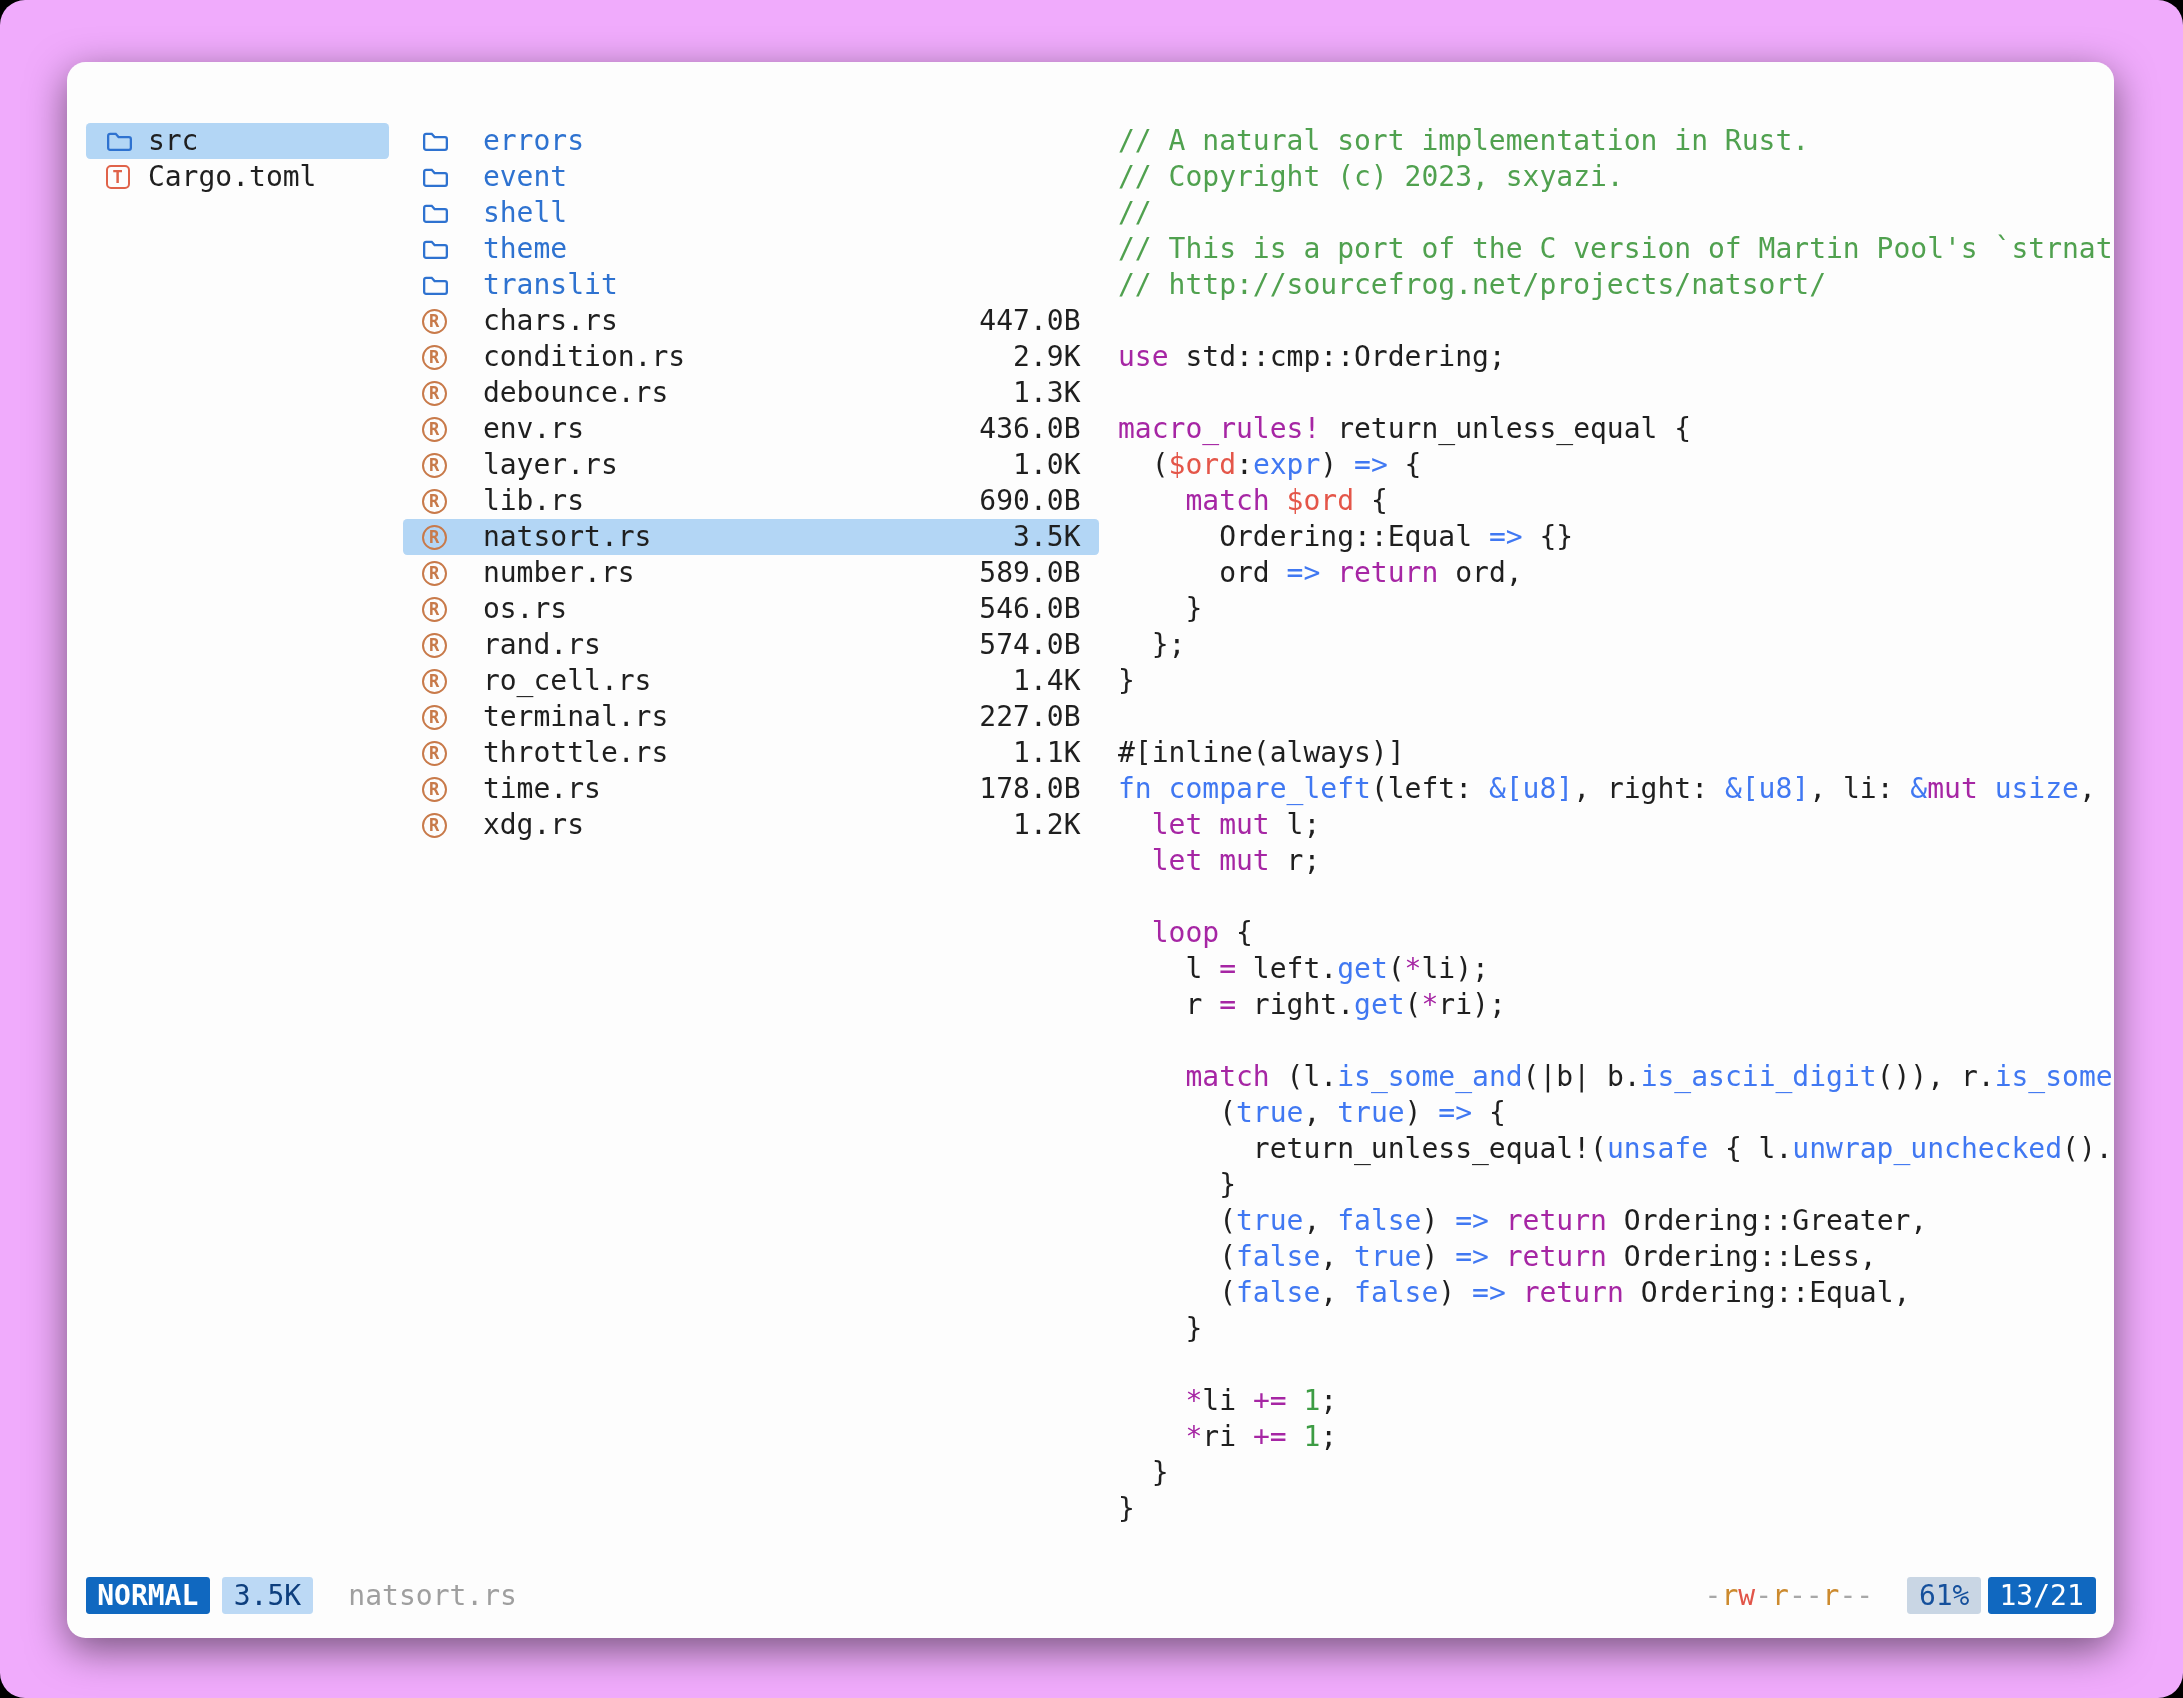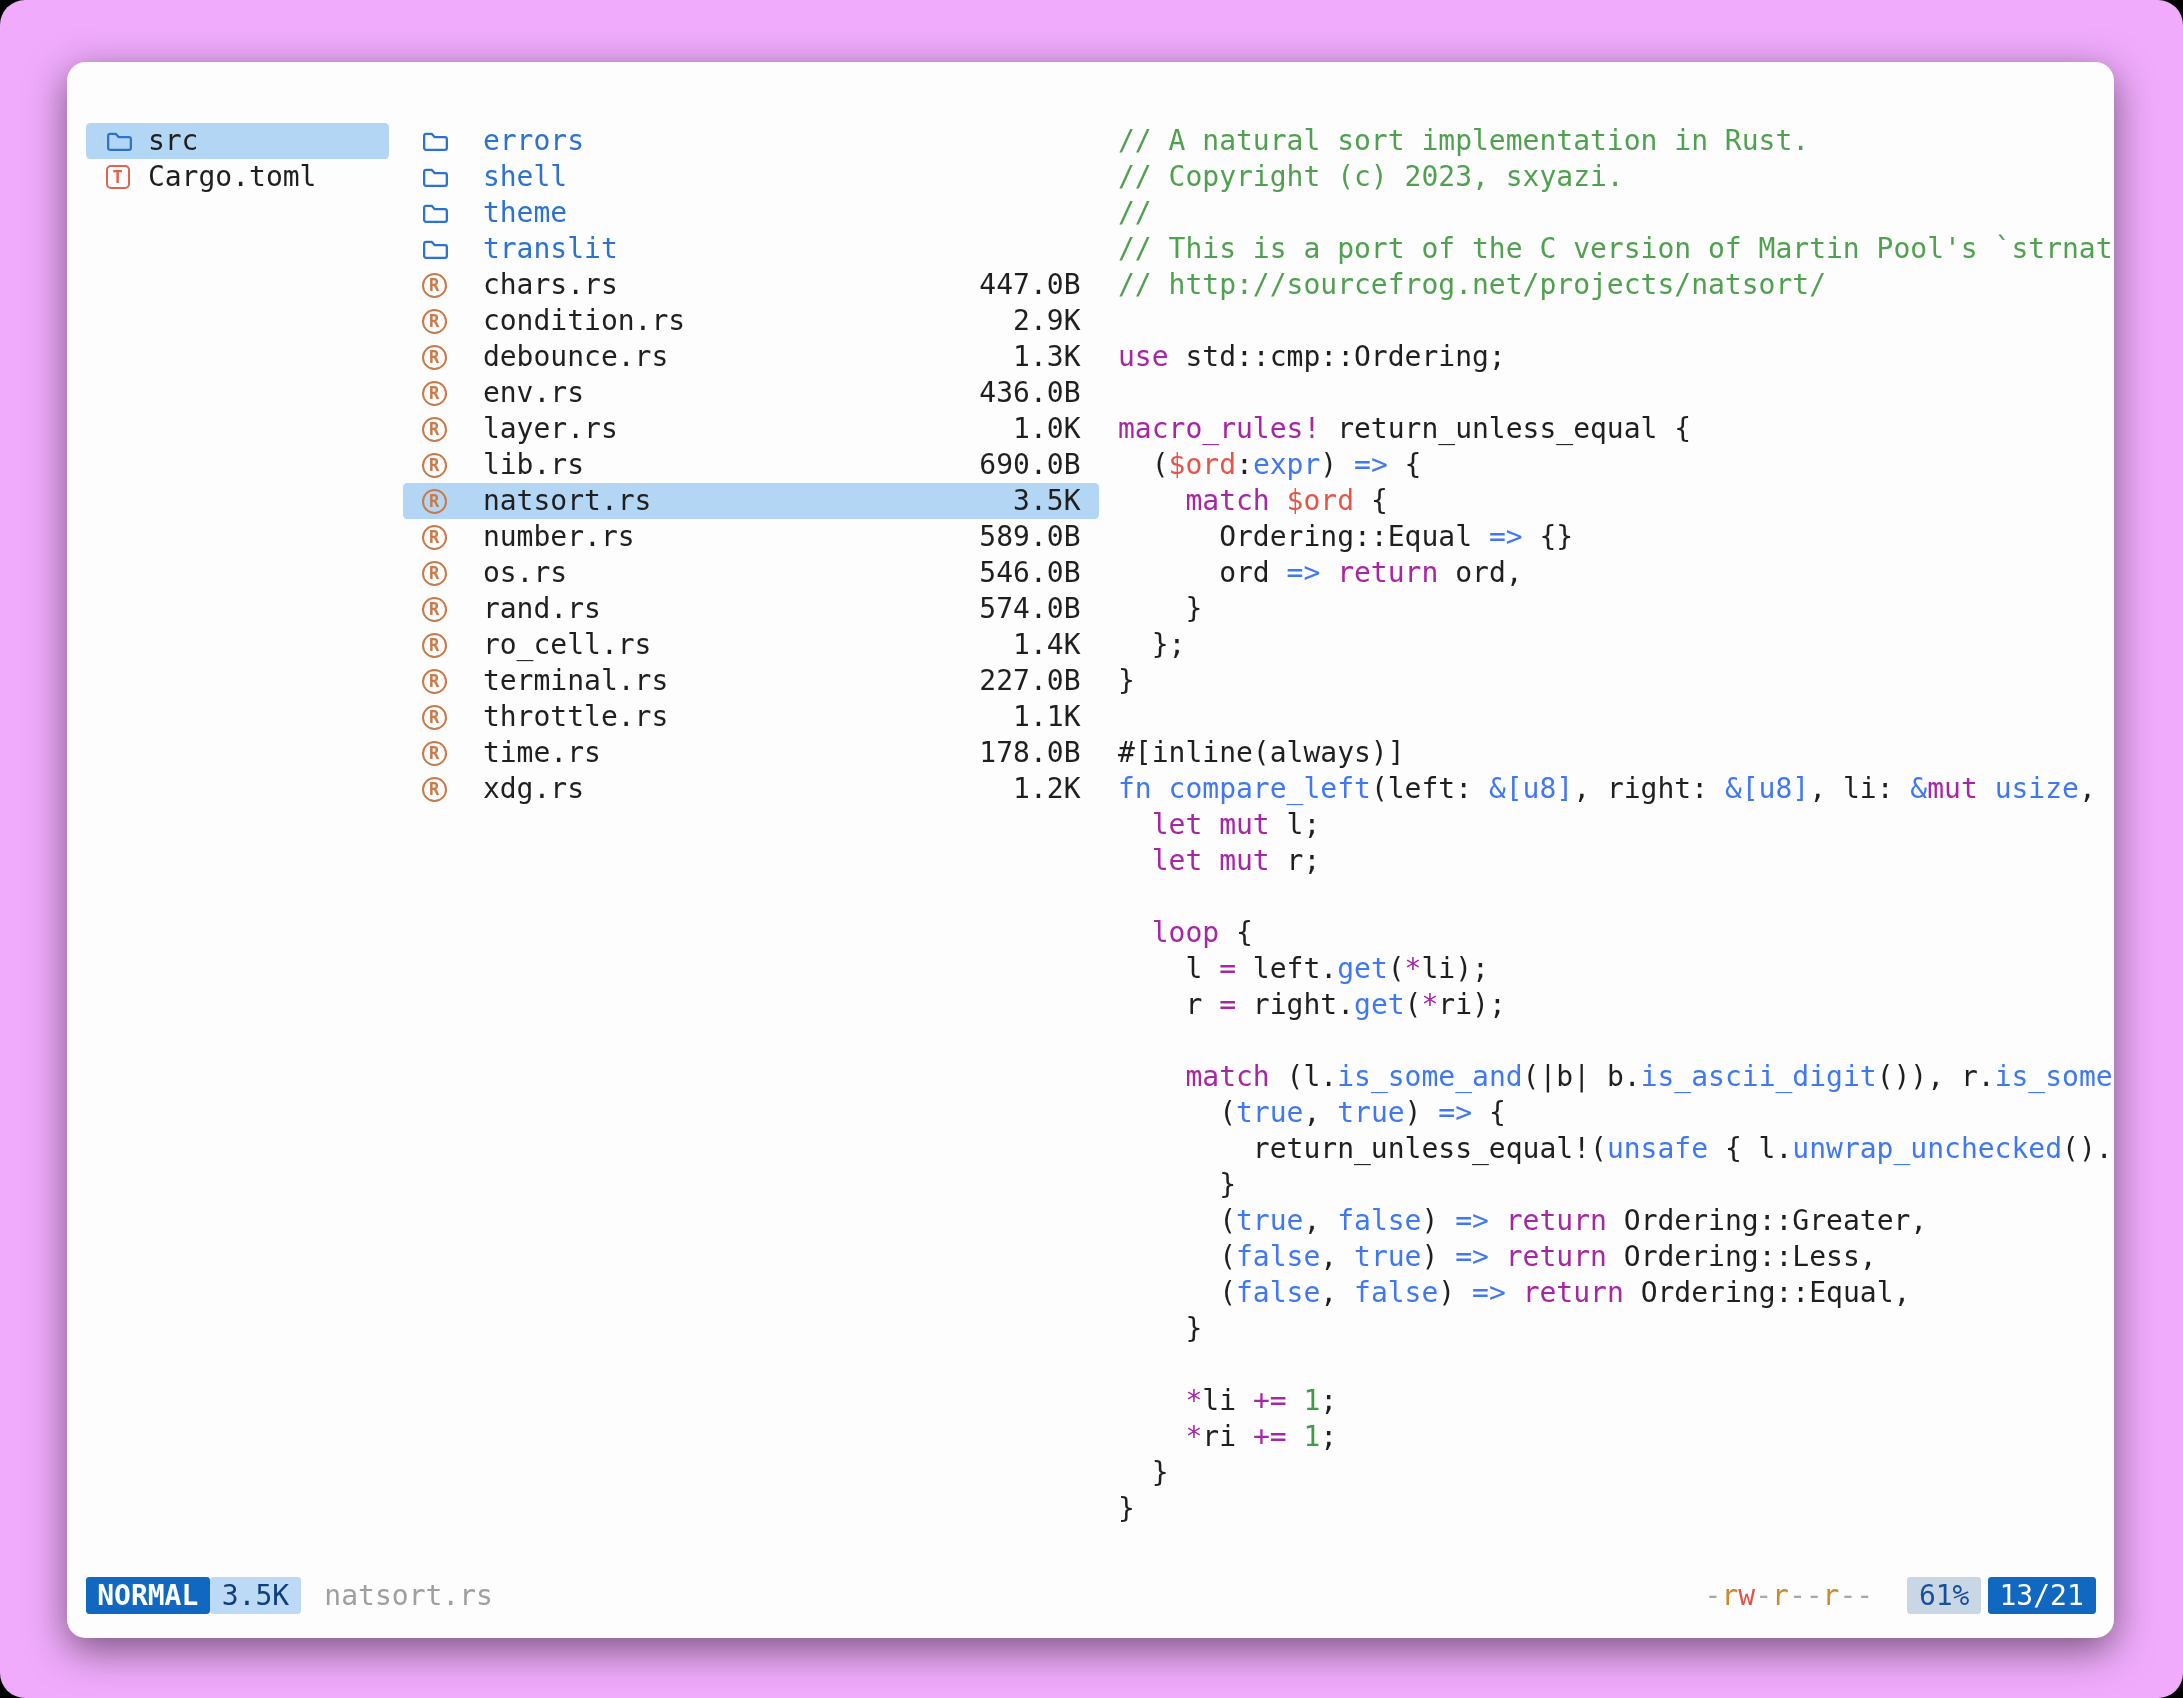--- a/index.html
+++ b/index.html
@@ -24,21 +24,21 @@
             display:inline-flex;align-items:center;justify-content:center;font-size:17px;font-weight:bold;box-sizing:border-box;}
   .preview-pane{left:1051px;width:995px;height:1426px;overflow:hidden;white-space:pre;}
   .cl{height:36px;white-space:pre;}
   .c-cm{color:#50a14f;}
   .c-kw{color:#a626a4;text-align:right;}
   .c-bl{color:#4078f2;}
   .c-rd{color:#e45649;}
   .c-gr{color:#3d9c44;}
   .c-tx{color:#1f1f1f;}
   .statusbar{position:absolute;left:18.5px;right:18.5px;bottom:23.5px;height:39px;display:flex;align-items:center;
-             font-size:28px;line-height:39px;}
+             font-size:28px;line-height:39px;gap:12px;}
   .badge{padding:0 11.7px;border-radius:3.4px;height:37px;display:inline-flex;align-items:center;}
   .mode-badge{background:#1068c0;color:#ffffff;font-weight:bold;}
   .size-badge{background:#bcd9f5;color:#0d3e7d;}
   .fname{color:#9f9f9f;margin-left:23.5px;}
   .sb-right{margin-left:auto;display:flex;align-items:center;}
   .perms{margin-right:34px;white-space:pre;}
   .p-dim{color:#a8a8a8;}
   .p-pr{color:#cc8a2e;}
   .p-pw{color:#e15549;}
   .pct-badge{background:#c9d6e4;color:#15509c;margin-right:6.7px;}
@@ -73,20 +73,28 @@
             </svg>
           </span>
           <span class="label folder">errors</span>
         </div>
         <div class="row">
           <span class="ico">
             <svg viewBox="0 0 28 24" width="27" height="22.7">
               <path d="M2 6 C2 4.9 2.9 4 4 4 L10 4 L13 7.5 L24 7.5 C25.1 7.5 26 8.4 26 9.5 L26 19 C26 20.1 25.1 21 24 21 L4 21 C2.9 21 2 20.1 2 19 Z" fill="none" stroke="#2e72d0" stroke-width="2.4"></path>
             </svg>
           </span>
+          <span class="label folder">event</span>
+        </div>
+        <div class="row">
+          <span class="ico">
+            <svg viewBox="0 0 28 24" width="27" height="22.7">
+              <path d="M2 6 C2 4.9 2.9 4 4 4 L10 4 L13 7.5 L24 7.5 C25.1 7.5 26 8.4 26 9.5 L26 19 C26 20.1 25.1 21 24 21 L4 21 C2.9 21 2 20.1 2 19 Z" fill="none" stroke="#2e72d0" stroke-width="2.4"></path>
+            </svg>
+          </span>
           <span class="label folder">shell</span>
         </div>
         <div class="row">
           <span class="ico">
             <svg viewBox="0 0 28 24" width="27" height="22.7">
               <path d="M2 6 C2 4.9 2.9 4 4 4 L10 4 L13 7.5 L24 7.5 C25.1 7.5 26 8.4 26 9.5 L26 19 C26 20.1 25.1 21 24 21 L4 21 C2.9 21 2 20.1 2 19 Z" fill="none" stroke="#2e72d0" stroke-width="2.4"></path>
             </svg>
           </span>
           <span class="label folder">theme</span>
         </div>

